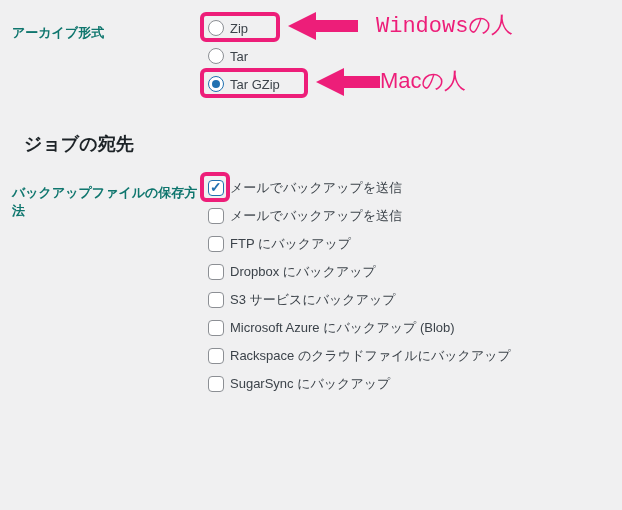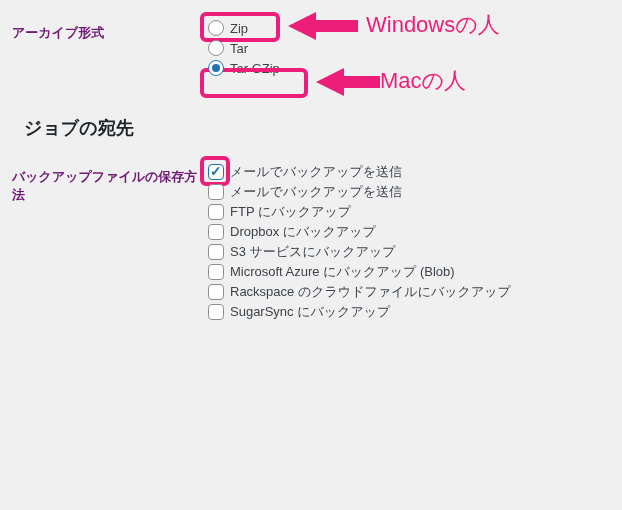--- a/index.html
+++ b/index.html
@@ -15,24 +15,24 @@
     }
     .form-table { width: 100%; }
     .row { display: flex; align-items: flex-start; padding: 10px 0; }
     .row-shaded { background: #f0f0f1; }
     .label-col {
       width: 200px;
       padding-left: 4px;
       padding-top: 6px;
       font-weight: 700;
       font-size: 13px;
-      color: #701a75;
+      color: #0f766e;
     }
     .input-col { flex: 1; position: relative; }
-    .radio-options, .checkbox-options { display: flex; flex-direction: column; }
+    .radio-options, .checkbox-options { display: flex; flex-direction: column; gap: 8px; }
     .radio-item, .checkbox-item { display: flex; align-items: center; gap: 6px; height: 20px; }
     .radio-item label, .checkbox-item label { color: #3c434a; font-size: 13px; }
 
     input[type="radio"] {
       appearance: none;
       width: 16px;
       height: 16px;
       border: 1px solid #8c8f94;
       border-radius: 50%;
       background: #fff;
@@ -116,21 +116,21 @@
     .arrow-b { top: 50px; left: 108px; }
 
     .annotation {
       position: absolute;
       color: #ed1e79;
       font-size: 22px;
       font-weight: 400;
       white-space: nowrap;
       pointer-events: none;
     }
-    .ann-a { top: -8px; left: 158px; }
+    .ann-a { top: -8px; left: 168px; font-family: Liberation Mono, monospace; }
     .ann-b { top: 48px; left: 172px; }
   </style>
 </head>
 <body>
 
 <div class="form-table">
 
   <div class="row row-shaded">
     <div class="label-col">アーカイブ形式</div>
     <div class="input-col">

